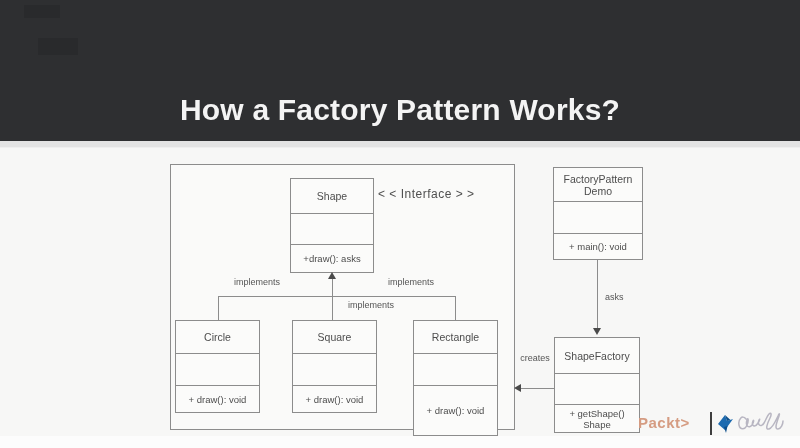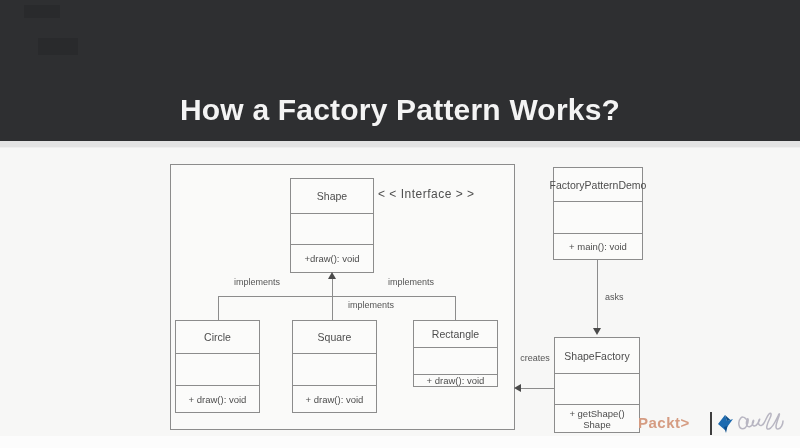--- a/index.html
+++ b/index.html
@@ -53,21 +53,21 @@
     <div class="chip" style="left:38px;top:38px;width:40px;height:17px;"></div>
   </div>
   <div class="slide-title">How a Factory Pattern Works?</div>
   <div class="header-divider"></div>
 
   <div class="uml-container"></div>
 
   <div class="uml-box" style="left:290px;top:178px;width:84px;height:95px;">
     <div class="uml-title" style="height:34px;">Shape</div>
     <div class="uml-mid" style="height:30px;"></div>
-    <div class="uml-method">+draw(): void</div>
+    <div class="uml-method">+draw(): asks</div>
   </div>
   <div class="stereotype">&lt; &lt; Interface &gt; &gt;</div>
 
   <div class="arrow-up" style="left:328px;top:272px;"></div>
   <div class="vline" style="left:332px;top:279px;width:1px;height:41px;"></div>
   <div class="hline" style="left:218px;top:296px;width:238px;height:1px;"></div>
   <div class="vline" style="left:218px;top:296px;width:1px;height:24px;"></div>
   <div class="vline" style="left:455px;top:296px;width:1px;height:24px;"></div>
   <div class="edge-label" style="left:222px;top:277px;width:70px;text-align:center;">implements</div>
   <div class="edge-label" style="left:376px;top:277px;width:70px;text-align:center;">implements</div>
@@ -78,28 +78,28 @@
     <div class="uml-mid" style="height:31px;"></div>
     <div class="uml-method">+ draw(): void</div>
   </div>
 
   <div class="uml-box" style="left:292px;top:320px;width:85px;height:93px;">
     <div class="uml-title" style="height:32px;">Square</div>
     <div class="uml-mid" style="height:31px;"></div>
     <div class="uml-method">+ draw(): void</div>
   </div>
 
-  <div class="uml-box" style="left:413px;top:320px;width:85px;height:67px;">
+  <div class="uml-box" style="left:413px;top:320px;width:85px;height:116px;">
     <div class="uml-title" style="height:32px;">Rectangle</div>
     <div class="uml-mid" style="height:31px;"></div>
     <div class="uml-method">+ draw(): void</div>
   </div>
 
   <div class="uml-box" style="left:553px;top:167px;width:90px;height:93px;">
-    <div class="uml-title" style="height:33px;flex-direction:row;">
+    <div class="uml-title" style="height:33px;flex-direction:column;">
       <span>FactoryPattern</span>
       <span>Demo</span>
     </div>
     <div class="uml-mid" style="height:31px;"></div>
     <div class="uml-method">+ main(): void</div>
   </div>
 
   <div class="vline" style="left:597px;top:260px;width:1px;height:68px;"></div>
   <div class="arrow-down" style="left:593px;top:328px;"></div>
   <div class="edge-label" style="left:605px;top:292px;">asks</div>

